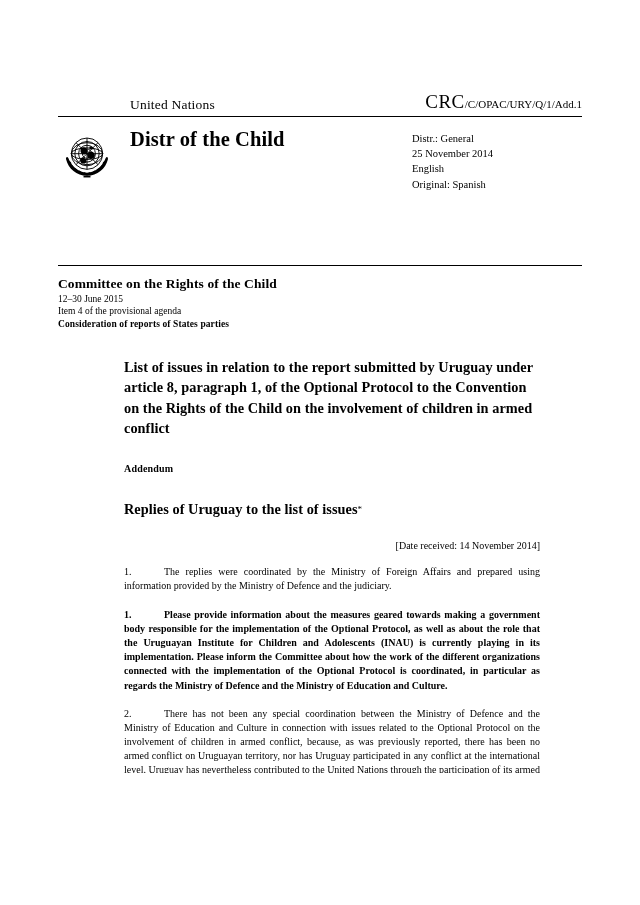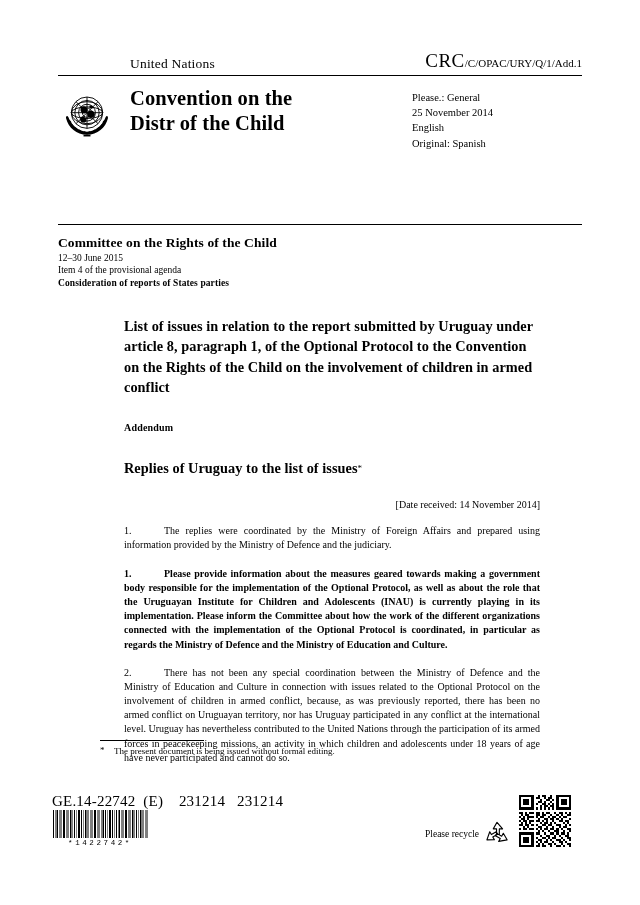--- a/index.html
+++ b/index.html
@@ -7,24 +7,25 @@
     padding: 0;
     background: #ffffff;
   }
   body {
     font-family: "Liberation Serif", "DejaVu Serif", serif;
     color: #000000;
   }
   .page {
     position: relative;
     width: 640px;
-    height: 905px;
+    height: 732px;
     background: #ffffff;
     overflow: hidden;
     box-sizing: border-box;
+    margin-top: 41px;
   }
 
   
   .masthead {
     position: absolute;
     left: 58px;
     top: 52px;
     width: 524px;
   }
   .mast-top {
@@ -282,26 +283,25 @@
           <g fill="#000">
             <path d="M50 84 C32 84 18 72 14 56 C13 52 16 50 18 54 C23 68 35 78 50 79 C65 78 77 68 82 54 C84 50 87 52 86 56 C82 72 68 84 50 84 Z"></path>
             <path d="M20 58 q4 3 3 7 q-3 -2 -4 -6 z M24 65 q4 3 3 7 q-3 -2 -4 -6 z M30 71 q5 3 4 7 q-3 -2 -5 -6 z M37 75 q5 2 5 6 q-4 -1 -6 -5 z M45 78 q5 1 6 5 q-4 0 -7 -4 z
                      M80 58 q-4 3 -3 7 q3 -2 4 -6 z M76 65 q-4 3 -3 7 q3 -2 4 -6 z M70 71 q-5 3 -4 7 q3 -2 5 -6 z M63 75 q-5 2 -5 6 q4 -1 6 -5 z M55 78 q-5 1 -6 5 q4 0 7 -4 z"></path>
             <path d="M44 84 h12 v3 h-12 z"></path>
           </g>
         </svg>
       </div>
 
       <div class="conv-title">
-        <div>Convention on the</div>
         <div>Distr of the Child</div>
       </div>
 
       <div class="distr-block">
-        <div>Please.: General</div>
+        <div>Distr.: General</div>
         <div>25 November 2014</div>
         <div>English</div>
         <div>Original: Spanish</div>
       </div>
 
     </div>
   </div>
 
   <hr class="rule-mid">
 

